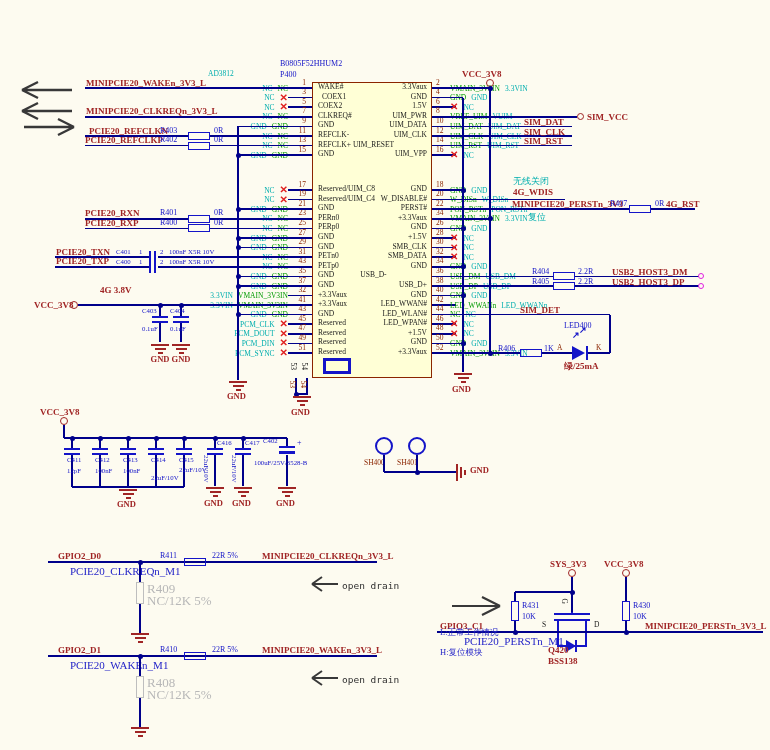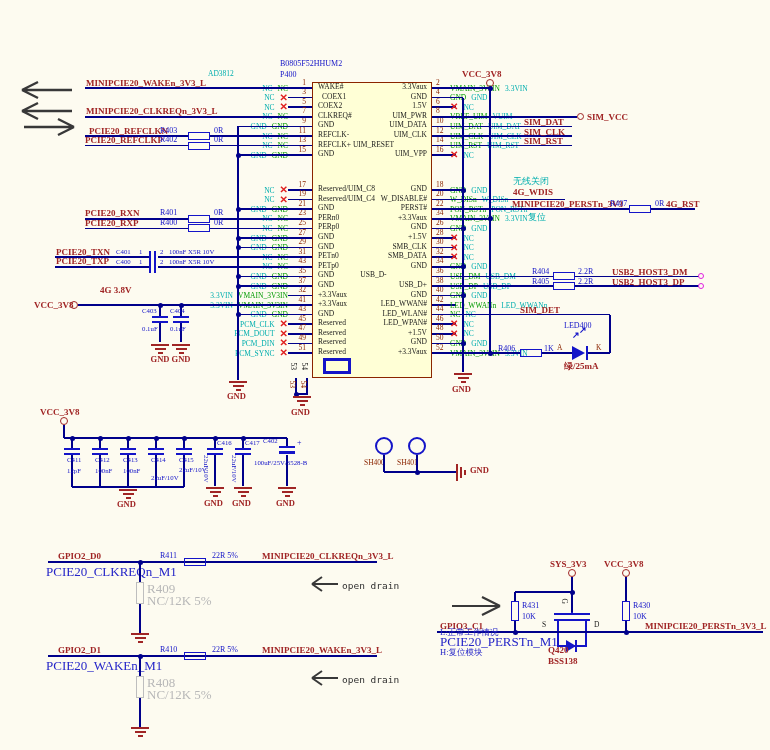--- a/index.html
+++ b/index.html
@@ -11,21 +11,21 @@
   .ref{color:#1414C8;font-size:8px;}
   .refsm{color:#1414C8;font-size:6.8px;}
   .refg{color:#B8B8B8;font-size:13px;}
   .cy{color:#00AEAE;font-size:7.5px;}
   .gr{color:#009B00;font-size:7.5px;}
   .num{color:#8B2500;font-size:7.5px;}
   .pin{color:#1A1A1A;font-size:7.5px;}
   .gndt{color:#A02525;font-size:8.5px;font-weight:bold;}
   .cn{color:#00AEAE;font-size:9px;}
   .cnb{color:#2525C8;font-size:8.5px;}
-  .mblue{color:#2525C8;font-size:13px;}
+  .mblue{color:#2525C8;font-size:11px;margin-left:24px;}
   .mono{font-family:"DejaVu Sans Mono",monospace;font-size:9.5px;color:#303030;}
   .xm{color:#E02020;font-size:10px;font-weight:bold;line-height:8px;}
   .ledar{color:#1414C8;font-size:9px;font-weight:bold;}
   .wire{position:absolute;background:#00008B;}
   .dot{position:absolute;background:#00008B;border-radius:50%;}
   .rbox{position:absolute;border:1.5px solid #1414C8;background:transparent;box-sizing:border-box;}
   .rboxg{position:absolute;border:1.5px solid #BEBEBE;background:transparent;box-sizing:border-box;}
   .cbar{position:absolute;background:#1414C8;}
   .cbar2{position:absolute;background:#1414C8;}
   .gbar{position:absolute;background:#A02525;}

